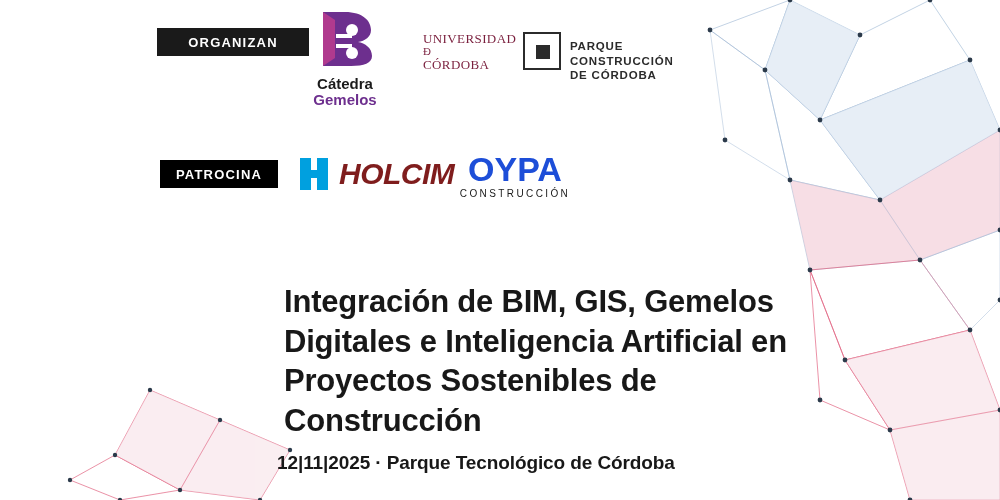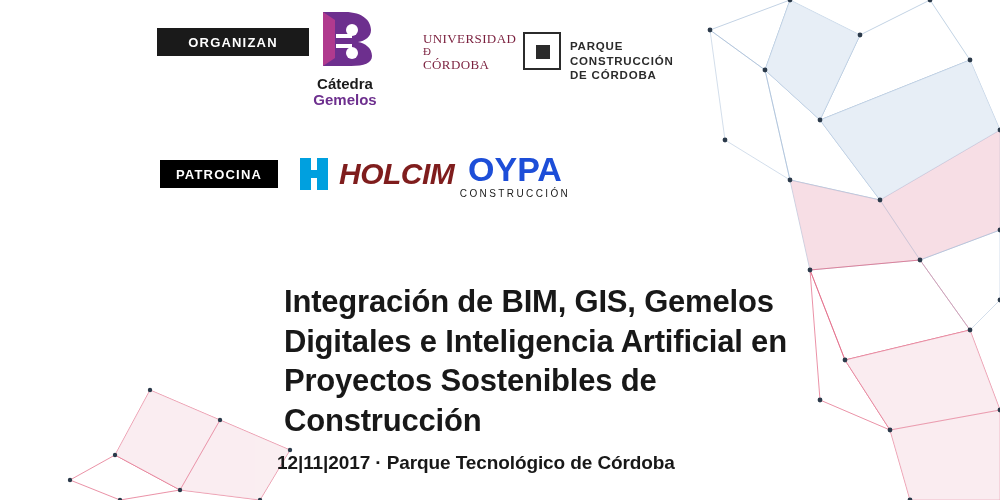--- a/index.html
+++ b/index.html
@@ -297,15 +297,15 @@
     </svg>
     <div class="holcim-word">HOLCIM</div>
   </div>
 
   <div class="logo-oypa">
     <div class="oypa-word">OYPA</div>
     <div class="oypa-sub">CONSTRUCCIÓN</div>
   </div>
 
   <div class="title">Integración de BIM, GIS, Gemelos Digitales e Inteligencia Artificial en Proyectos Sostenibles de Construcción</div>
-  <div class="subtitle">12|11|2017 · Parque Tecnológico de Córdoba</div>
+  <div class="subtitle">12|11|2025 · Parque Tecnológico de Córdoba</div>
 
 </div>
 
 </body></html>

